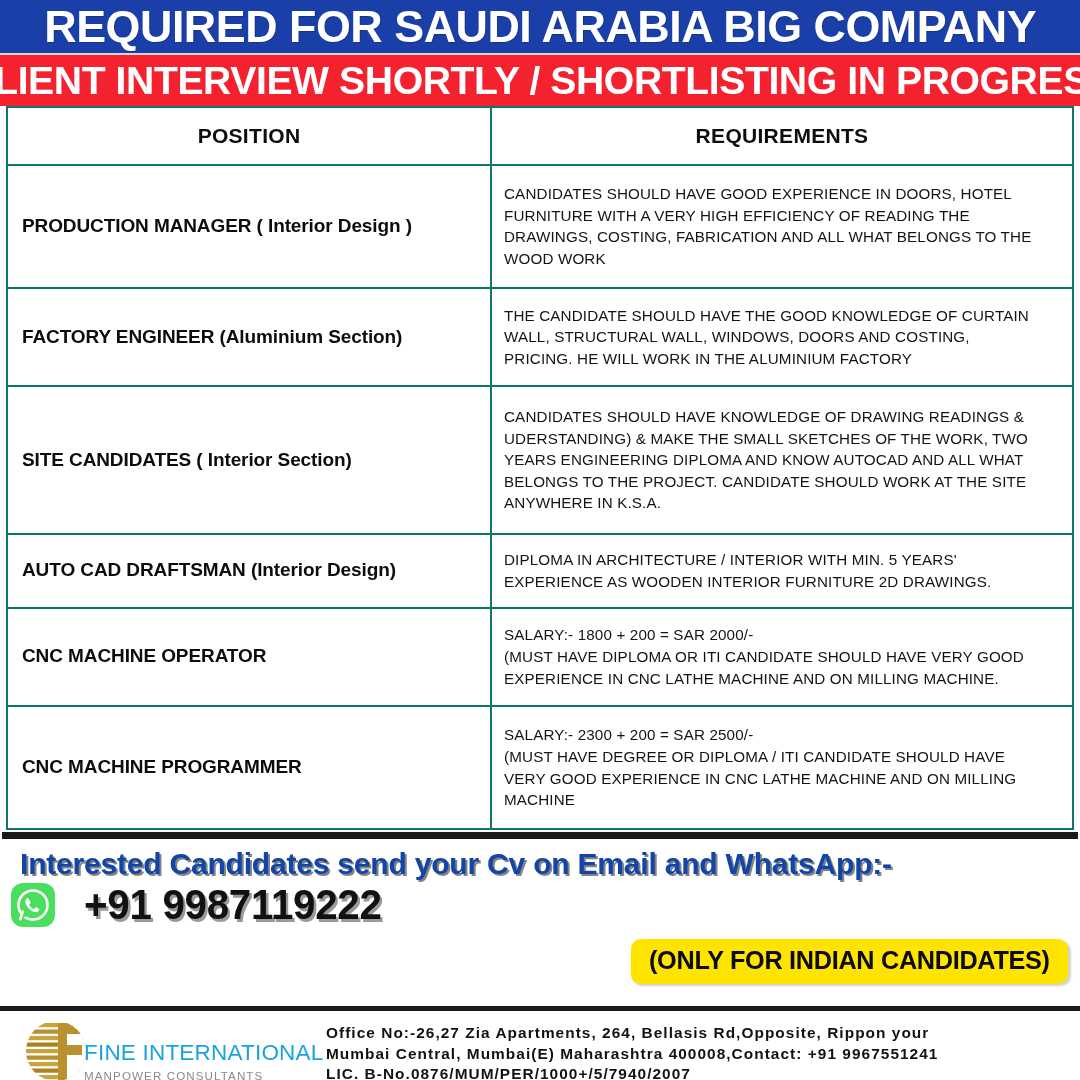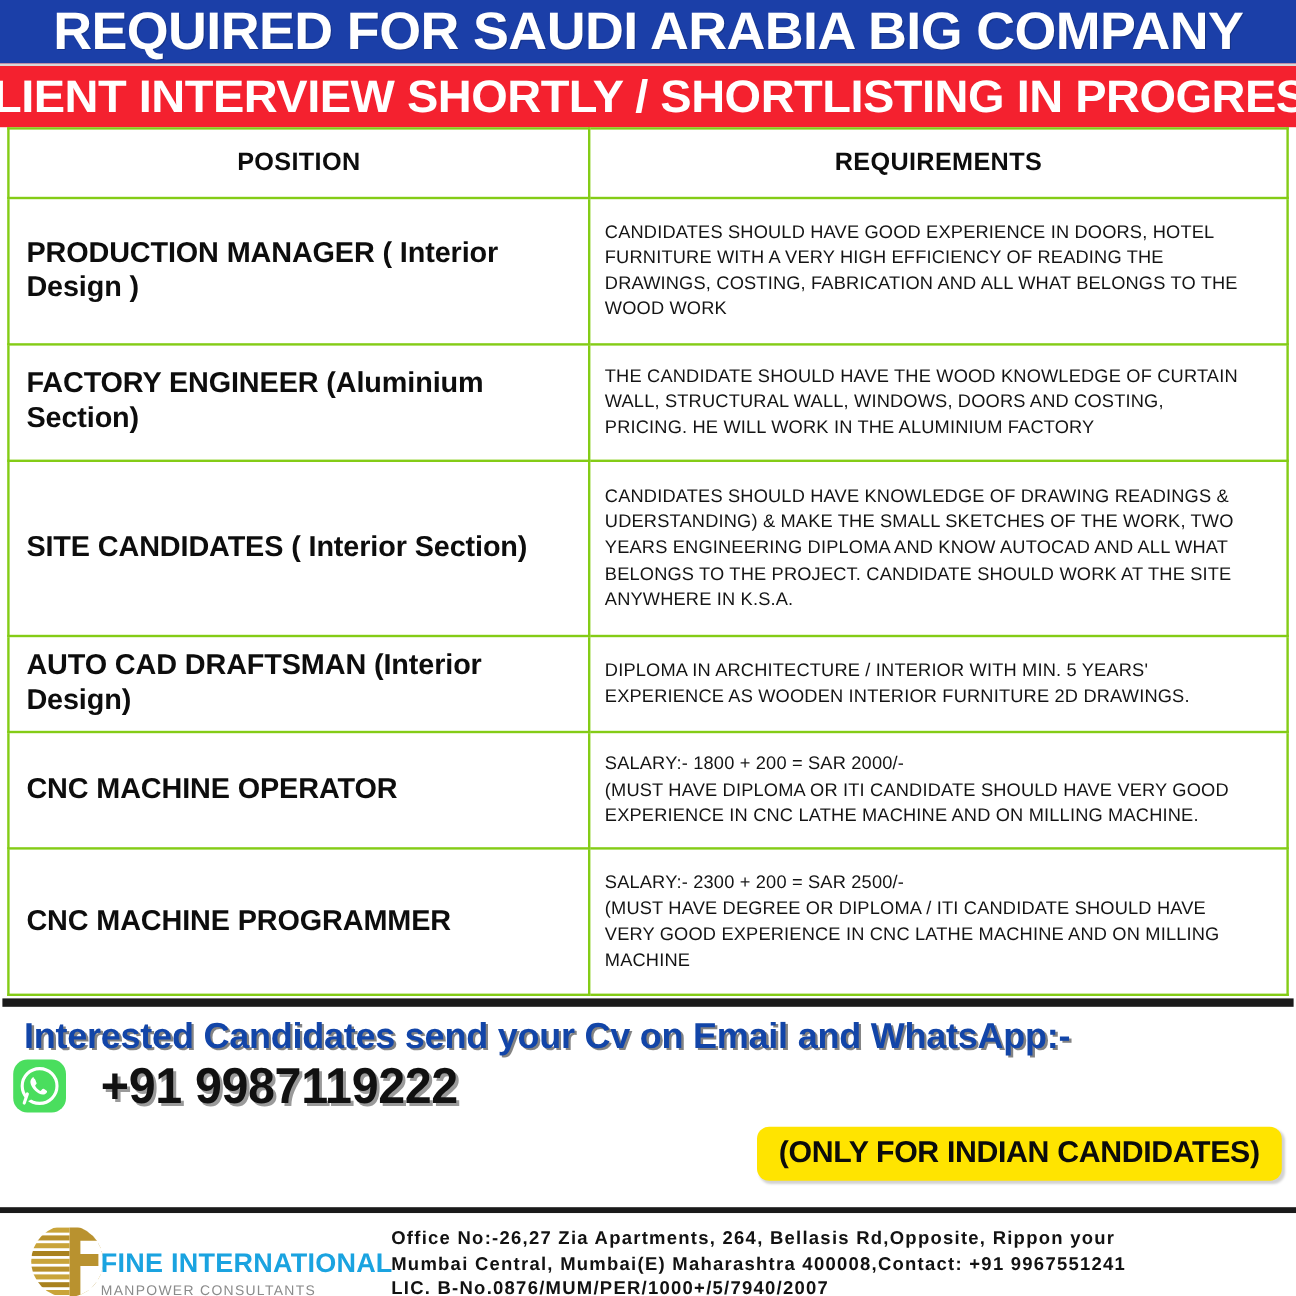--- a/index.html
+++ b/index.html
@@ -68,34 +68,34 @@
   }
   table.jobs {
     width: 100%;
     height: 100%;
     border-collapse: collapse;
     table-layout: fixed;
     border: 2px solid #111;
   }
   table.jobs col.c1 { width: 484px; }
   table.jobs td, table.jobs th {
-    border: 2px solid #84cc16;
+    border: 2px solid #0f766e;
     vertical-align: middle;
     background: #fff;
   }
   th.hdr {
     text-align: center;
     font-size: 21px;
     font-weight: 700;
     letter-spacing: 0.3px;
     color: #0d0d0d;
     height: 58px;
   }
   td.pos {
-    font-size: 24px;
+    font-size: 19px;
     font-weight: 700;
     color: #0d0d0d;
     padding: 6px 10px 6px 14px;
     letter-spacing: -0.1px;
     line-height: 1.2;
   }
   td.req {
     font-size: 15.2px;
     font-weight: 500;
     color: #141414;
@@ -212,21 +212,21 @@
   .logo-words {
     display: flex;
     flex-direction: column;
     justify-content: center;
     margin-left: -16px;
     padding-top: 16px;
   }
   .logo-name {
     color: #1aa3e0;
     font-size: 22.5px;
-    font-weight: 700;
+    font-weight: 400;
     letter-spacing: 0.2px;
     line-height: 1;
     white-space: nowrap;
   }
   .logo-sub {
     color: #8a8a8a;
     font-size: 11.6px;
     font-weight: 400;
     letter-spacing: 1.1px;
     line-height: 1;
@@ -277,21 +277,21 @@
           <td class="req">
             <span class="line">CANDIDATES SHOULD HAVE GOOD EXPERIENCE IN DOORS, HOTEL</span>
             <span class="line">FURNITURE WITH A VERY HIGH EFFICIENCY OF READING THE</span>
             <span class="line">DRAWINGS, COSTING, FABRICATION AND ALL WHAT BELONGS TO THE</span>
             <span class="line">WOOD WORK</span>
           </td>
         </tr>
         <tr>
           <td class="pos">FACTORY ENGINEER (Aluminium Section)</td>
           <td class="req">
-            <span class="line">THE CANDIDATE SHOULD HAVE THE WOOD KNOWLEDGE OF CURTAIN</span>
+            <span class="line">THE CANDIDATE SHOULD HAVE THE GOOD KNOWLEDGE OF CURTAIN</span>
             <span class="line">WALL, STRUCTURAL WALL, WINDOWS, DOORS AND COSTING,</span>
             <span class="line">PRICING. HE WILL WORK IN THE ALUMINIUM FACTORY</span>
           </td>
         </tr>
         <tr>
           <td class="pos">SITE CANDIDATES ( Interior Section)</td>
           <td class="req">
             <span class="line">CANDIDATES SHOULD HAVE KNOWLEDGE OF DRAWING READINGS &amp;</span>
             <span class="line">UDERSTANDING) &amp; MAKE THE SMALL SKETCHES OF THE WORK, TWO</span>
             <span class="line">YEARS ENGINEERING DIPLOMA AND KNOW AUTOCAD AND ALL WHAT</span>

